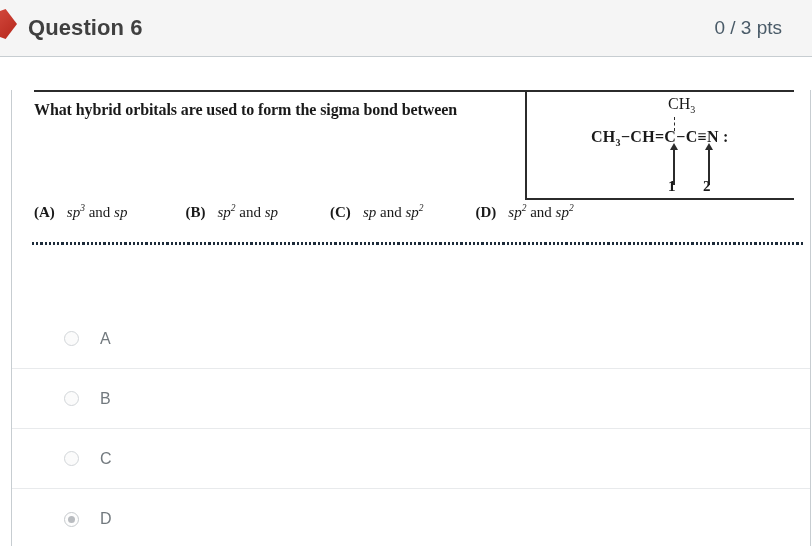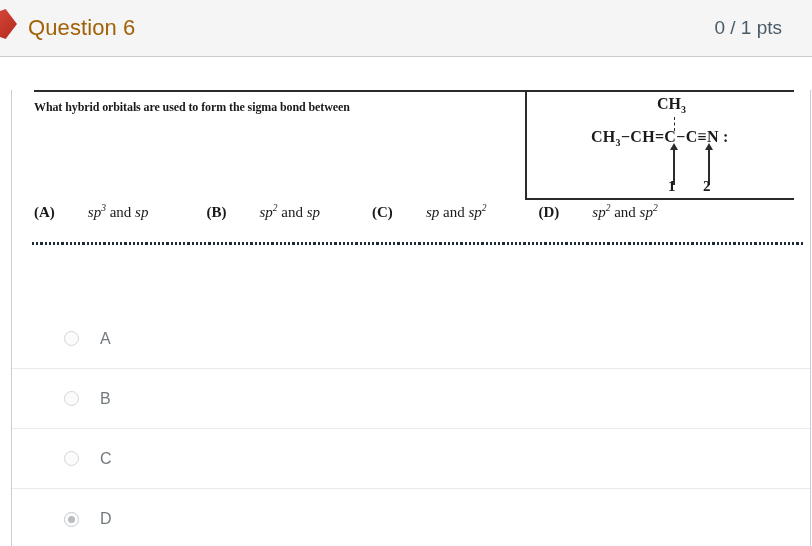--- a/index.html
+++ b/index.html
@@ -33,22 +33,22 @@
     left: -13px;
     top: 9px;
     width: 30px;
     height: 30px;
     background: linear-gradient(135deg, #d94f43 0%, #b5271c 100%);
     clip-path: polygon(0% 22%, 62% 0%, 100% 50%, 62% 100%, 0% 78%);
   }
   .q-title {
     margin-left: 28px;
     font-size: 22px;
-    font-weight: normal;
-    color: #a16207;
+    font-weight: bold;
+    color: #404040;
     letter-spacing: 0.1px;
   }
   .q-points {
     margin-left: auto;
     font-size: 19px;
     color: #4a5b68;
     font-weight: normal;
     padding-right: 10px;
   }
 
@@ -75,21 +75,21 @@
   .scan-topline {
     position: absolute;
     top: 0; left: 12px;
     width: 760px; height: 2px;
     background: #2b2b2b;
   }
   .scan-qtext {
     position: absolute;
     top: 8px; left: 12px;
     width: 470px;
-    font-size: 12px;
+    font-size: 16px;
     font-weight: bold;
     line-height: 1.5;
     letter-spacing: -0.1px;
   }
 
   
   .struct-box {
     position: absolute;
     left: 503px;
     top: 2px;
@@ -100,23 +100,23 @@
   }
   .struct-inner {
     position: relative;
     width: 100%;
     height: 100%;
     font-family: "Liberation Serif", serif;
   }
   .branch-label {
     position: absolute;
     top: 3px;
-    left: 130px;
+    left: 141px;
     font-size: 16px;
-    font-weight: bold;
+    font-weight: normal;
     text-align: center;
   }
   .branch-label sub { font-size: 10px; }
   .branch-bond {
     position: absolute;
     left: 147px;
     top: 25px;
     width: 0;
     height: 14px;
     border-left: 1.5px dashed #2b2b2b;
@@ -166,21 +166,21 @@
     display: flex;
     align-items: baseline;
     font-size: 15px;
   }
   .opt-group { display: flex; align-items: baseline; }
   .opt-letter {
     font-weight: bold;
     font-family: "Liberation Serif", serif;
   }
   .opt-text {
-    margin-left: 33px;
+    margin-left: 12px;
     font-family: "Liberation Serif", serif;
   }
   .opt-text i { font-style: italic; }
   .opt-text sup { font-size: 9.5px; font-style: italic; }
   .sp-a  { margin-right: 58px; }
   .sp-b  { margin-right: 52px; }
   .sp-c  { margin-right: 52px; }
 
   .dotted-rule {
     position: absolute;
@@ -237,21 +237,21 @@
   }
 </style>
 </head>
 <body>
 
 <div id="page">
 
   <div class="q-header">
     <div class="flag-marker"></div>
     <div class="q-title">Question 6</div>
-    <div class="q-points">0 / 1 pts</div>
+    <div class="q-points">0 / 3 pts</div>
   </div>
 
   <div class="q-body">
 
     <div class="scan">
 
       <div class="scan-topline"></div>
 
       <div class="scan-qtext">
         <span>What hybrid orbitals are used to form the sigma bond between</span><br>

